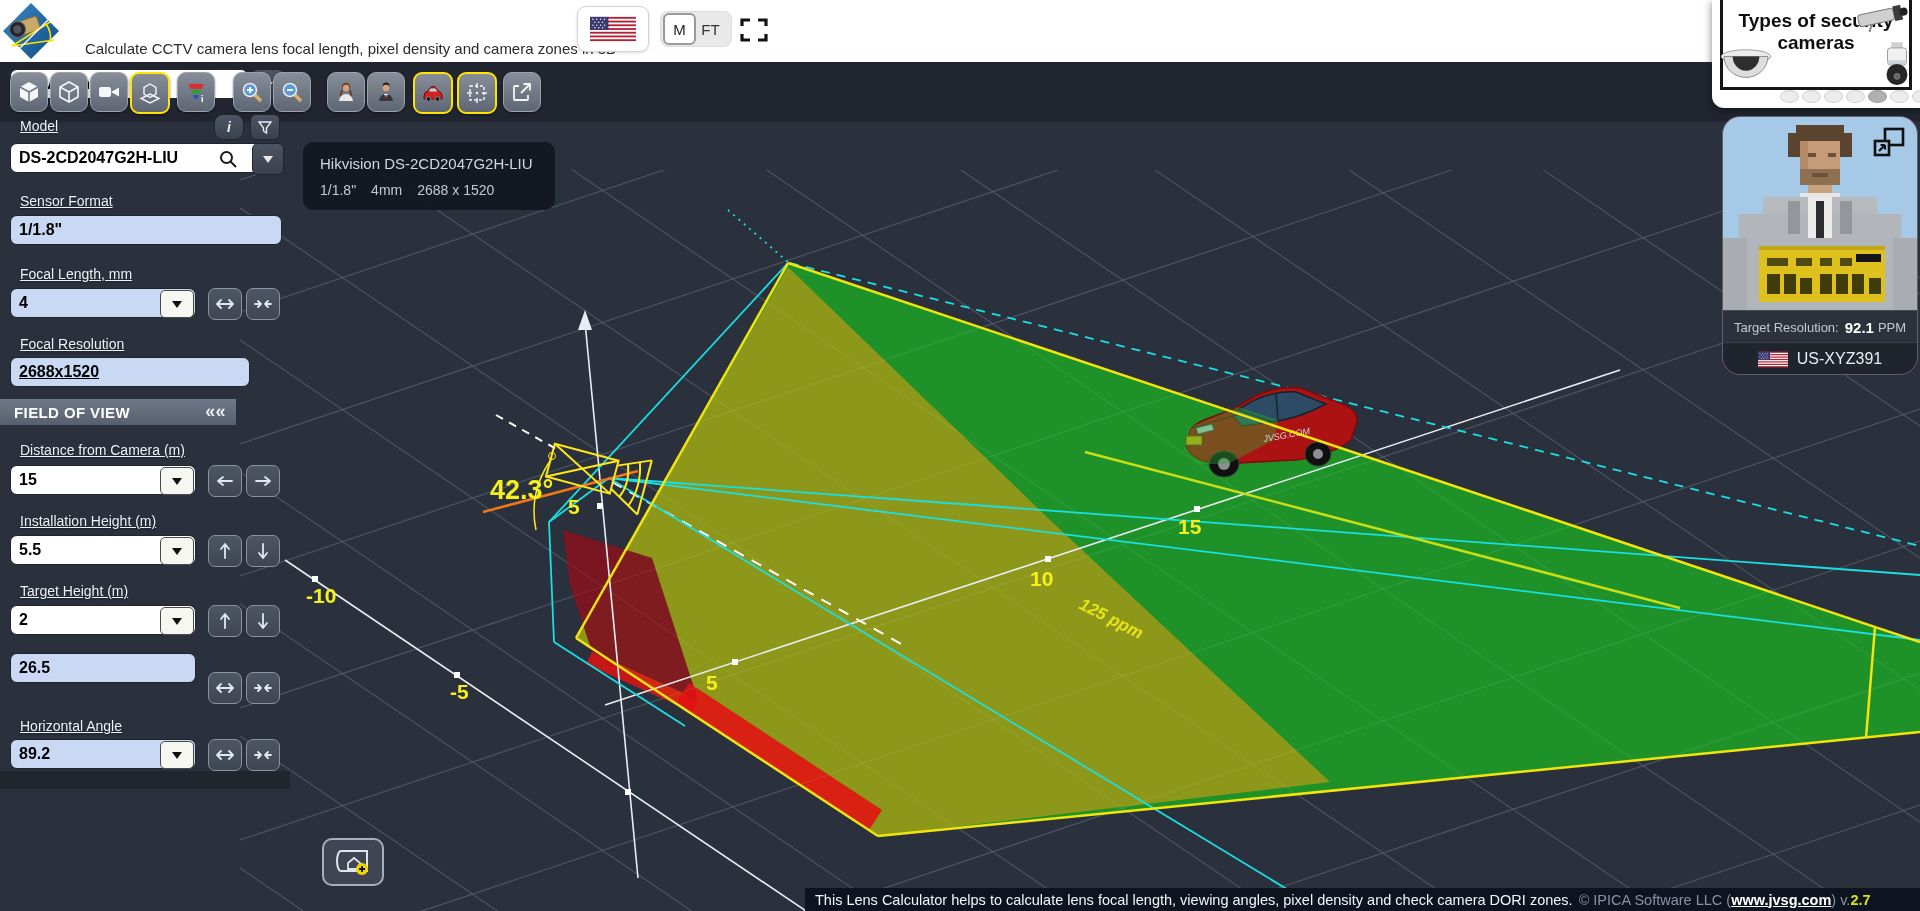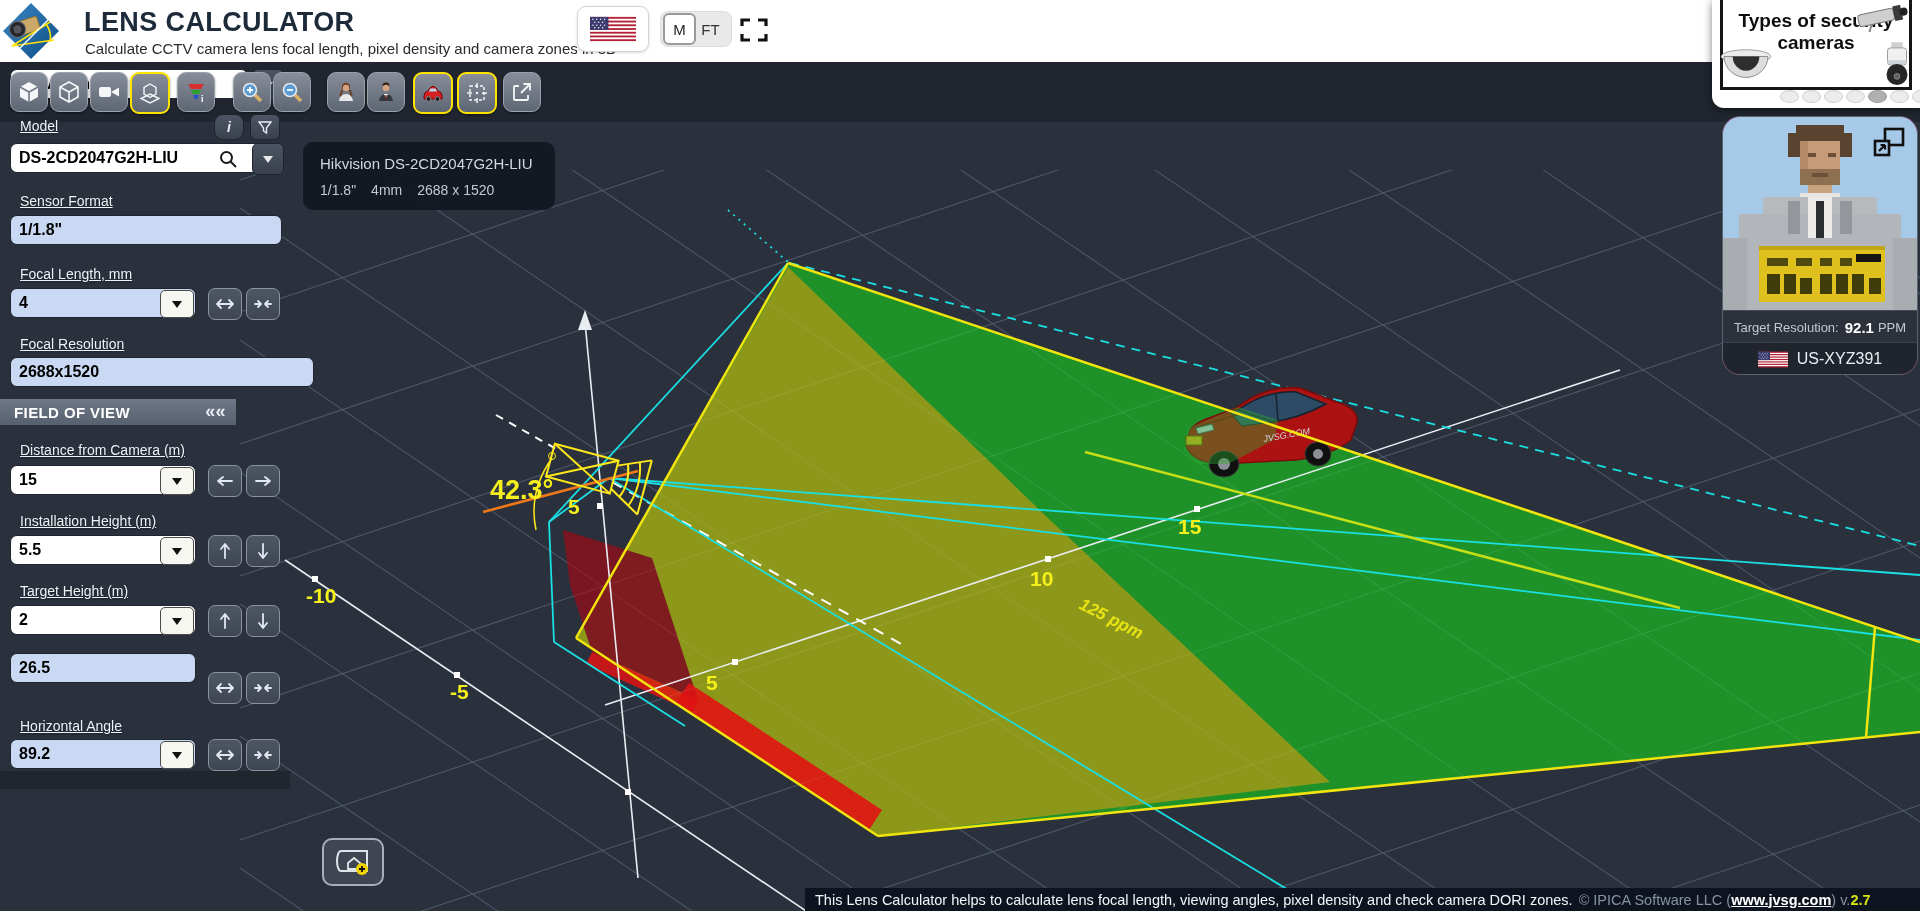--- a/index.html
+++ b/index.html
@@ -269,21 +269,20 @@
     <polygon points="29,1 57,29 29,57 1,29" fill="url(#lg)"></polygon>
     <g transform="rotate(-18 26 24)">
       <rect x="15" y="17" width="22" height="14" rx="2" fill="#caa96a" stroke="#8a7030"></rect>
       <circle cx="15" cy="24" r="8" fill="#26262c" stroke="#6a6a72"></circle>
       <circle cx="15" cy="24" r="4" fill="#54545e"></circle>
     </g>
     <path d="M10,44 L48,20 M10,44 L52,38 M44,22 q6,8 4,18" stroke="#ffe400" stroke-width="1.6" fill="none"></path>
     <path d="M16,48 L48,16 M44,16 h5 v5" stroke="#fff" stroke-width="1.4" fill="none"></path>
     <path d="M7,9 l7,7 M14,6 l-2,12" stroke="#fff" stroke-width="1.2"></path>
   </svg>
-  <div id="app-title" class="abs">LENS CALCULATOR</div>
   <div id="app-sub" class="abs">Calculate CCTV camera lens focal length, pixel density and camera zones in 3D</div>
   <div id="flag-btn" class="abs">
     <svg width="46" height="26">
         <use href="#usflag" width="46" height="26"></use>
       </svg>
   </div>
   <div id="unit-toggle" class="abs">
     <div class="unit-btn sel">M</div>
     <div class="unit-btn">FT</div>
   </div>
@@ -418,21 +417,21 @@
         <path d="M3,7H17 M6,3L2,7l4,4 M14,3l4,4-4,4"></path>
       </svg>
   </div>
   <div class="abtn abs" style="left:246px;top:288px">
     <svg width="20" height="14" viewBox="0 0 20 14">
         <path d="M2,7h6 M5,4l3,3-3,3 M18,7h-6 M15,4l-3,3 3,3"></path>
       </svg>
   </div>
 
   <div class="flabel abs" style="top:336px">Focal Resolution</div>
-  <input class="finput blue abs" style="top: 357px; width: 304px;" readonly="" value="2688x1520">
+  <input class="finput blue abs" style="top: 357px; width: 240px; text-decoration: underline;" readonly="" value="2688x1520">
 
   <div class="phdr abs" style="top:399px">
     <span>FIELD OF VIEW</span>
     <span class="collapse">««</span>
   </div>
 
   <div class="flabel abs" style="top:442px">Distance from Camera (m)</div>
   <input class="finput abs" style="top: 465px; width: 186px;" value="15">
   <div class="ddbtn abs" style="left:160px;top:467px">
       <span class="tri"></span>

